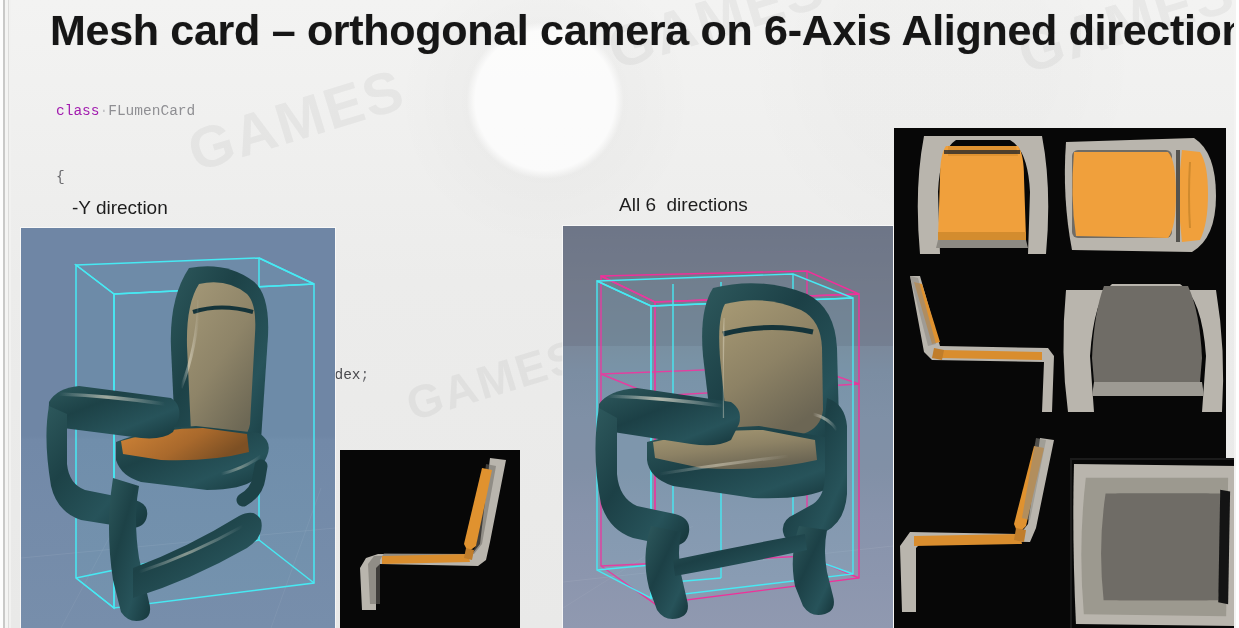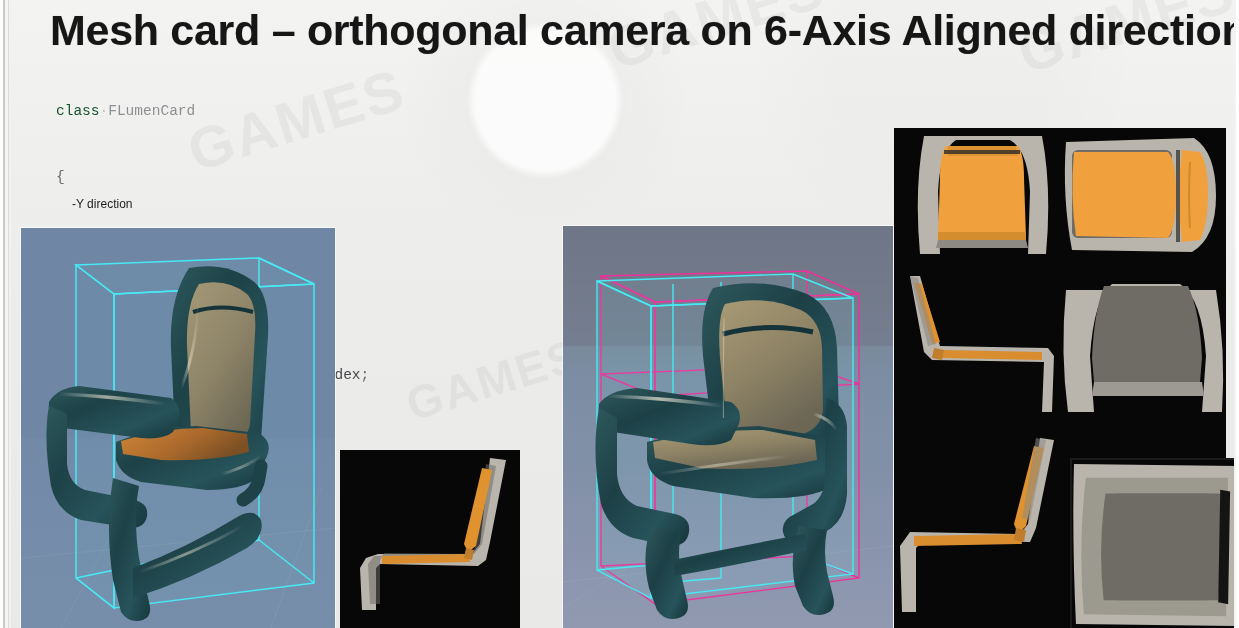--- a/index.html
+++ b/index.html
@@ -71,33 +71,33 @@
   
   .code {
     position: absolute;
     left: 56px; top: 56px;
     font-family: "Liberation Mono", "DejaVu Sans Mono", monospace;
     font-size: 14.5px;
     line-height: 22px;
     white-space: pre;
   }
   .code .ln { display: block; height: 22px; }
-  .kw      { color: #14532d; }
+  .kw      { color: #a21caf; }
   .type    { color: #8f8f93; text-align: center; }
   .member  { color: #8186b8; }
   .ital    { color: #7e8bbd; font-style: italic; }
   .plain   { color: #4b4b4f; }
   .punc    { color: #6a6a6e; }
   .dot     { color: #c3c3c6; }
   .guide   { color: #d3d3d6; }
 
   
   .caption {
     position: absolute;
-    font-size: 12px;
+    font-size: 19px;
     color: #1d1d1d;
     white-space: pre;
   }
   .cap-left  { left: 72px;  top: 197px; }
   .cap-right { left: 619px; top: 194px; }
 
   
   .viewport {
     position: absolute;
     overflow: hidden;
@@ -154,20 +154,21 @@
   <div class="code">
     <span class="ln"><span class="kw">class</span><span class="dot">·</span><span class="type">FLumenCard</span></span>
     <span class="ln"><span class="punc">{</span></span>
     <span class="ln"><span class="guide">····</span><span class="plain">FLumenCardOBB</span><span class="dot">·</span><span class="member">LocalOBB</span><span class="punc">;</span></span>
     <span class="ln"><span class="guide">····</span><span class="plain">FLumenCardOBB</span><span class="dot">·</span><span class="member">WorldOBB</span><span class="punc">;</span></span>
     <span class="ln"><span class="guide">····</span><span class="ital">uint8</span><span class="dot">·</span><span class="plain">AxisAlignedDirectionIndex</span><span class="punc">;</span></span>
     <span class="ln"><span class="punc">};</span></span>
   </div>
 
   <div class="caption cap-left">-Y direction</div>
+  <div class="caption cap-right">All 6  directions</div>
 
   <div class="viewport" id="vp-left">
     <svg class="chair-svg" viewBox="0 0 314 400" preserveAspectRatio="none">
       <defs>
         <linearGradient id="lframe" x1="0" y1="0" x2="1" y2="1">
           <stop offset="0%" stop-color="#2d585c"></stop>
           <stop offset="35%" stop-color="#1d4247"></stop>
           <stop offset="70%" stop-color="#27535a"></stop>
           <stop offset="100%" stop-color="#16383d"></stop>
         </linearGradient>

